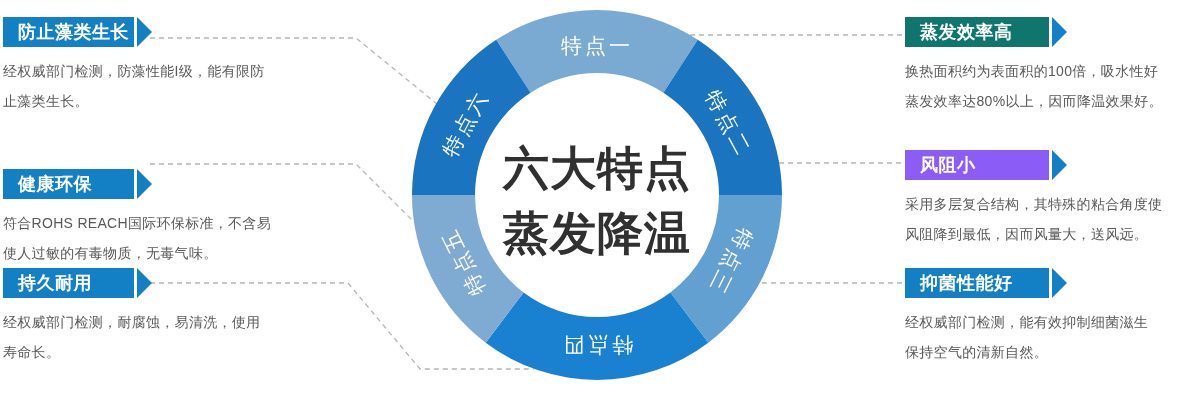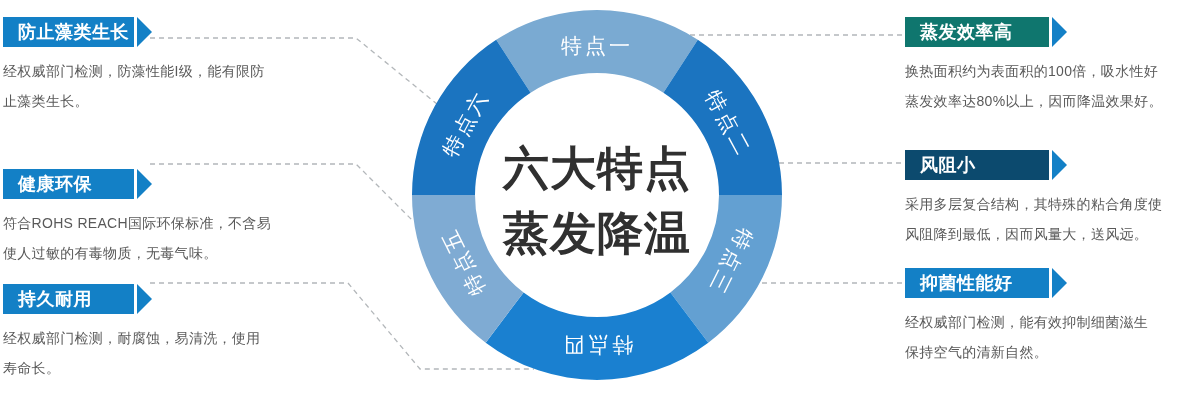--- a/index.html
+++ b/index.html
@@ -83,21 +83,21 @@
       <span>健康环保</span>
       <span class="tip" style="border-left-color: rgb(19, 128, 198);"></span>
     </div>
     <p class="body" style="color: rgb(89, 89, 89);">
       <span class="line">符合ROHS REACH国际环保标准，不含易</span>
       <span class="line">使人过敏的有毒物质，无毒气味。</span>
     </p>
   </div>
 
   <div class="callout left-col r3">
-    <div class="badge" style="background: rgb(19, 128, 198); margin-top: 16px;">
+    <div class="badge" style="background: rgb(19, 128, 198);">
       <span>持久耐用</span>
       <span class="tip" style="border-left-color: rgb(19, 128, 198);"></span>
     </div>
     <p class="body" style="color: rgb(89, 89, 89);">
       <span class="line">经权威部门检测，耐腐蚀，易清洗，使用</span>
       <span class="line">寿命长。</span>
     </p>
   </div>
 
   <div class="callout right-col r1">
@@ -105,21 +105,21 @@
       <span>蒸发效率高</span>
       <span class="tip" style="border-left-color: rgb(19, 128, 198);"></span>
     </div>
     <p class="body" style="color: rgb(89, 89, 89);">
       <span class="line">换热面积约为表面积的100倍，吸水性好</span>
       <span class="line">蒸发效率达80%以上，因而降温效果好。</span>
     </p>
   </div>
 
   <div class="callout right-col r2">
-    <div class="badge" style="background: #0c4a6e;">
+    <div class="badge" style="background: #8b5cf6;">
       <span>风阻小</span>
       <span class="tip" style="border-left-color: rgb(19, 128, 198);"></span>
     </div>
     <p class="body" style="color: rgb(89, 89, 89);">
       <span class="line">采用多层复合结构，其特殊的粘合角度使</span>
       <span class="line">风阻降到最低，因而风量大，送风远。</span>
     </p>
   </div>
 
   <div class="callout right-col r3">

